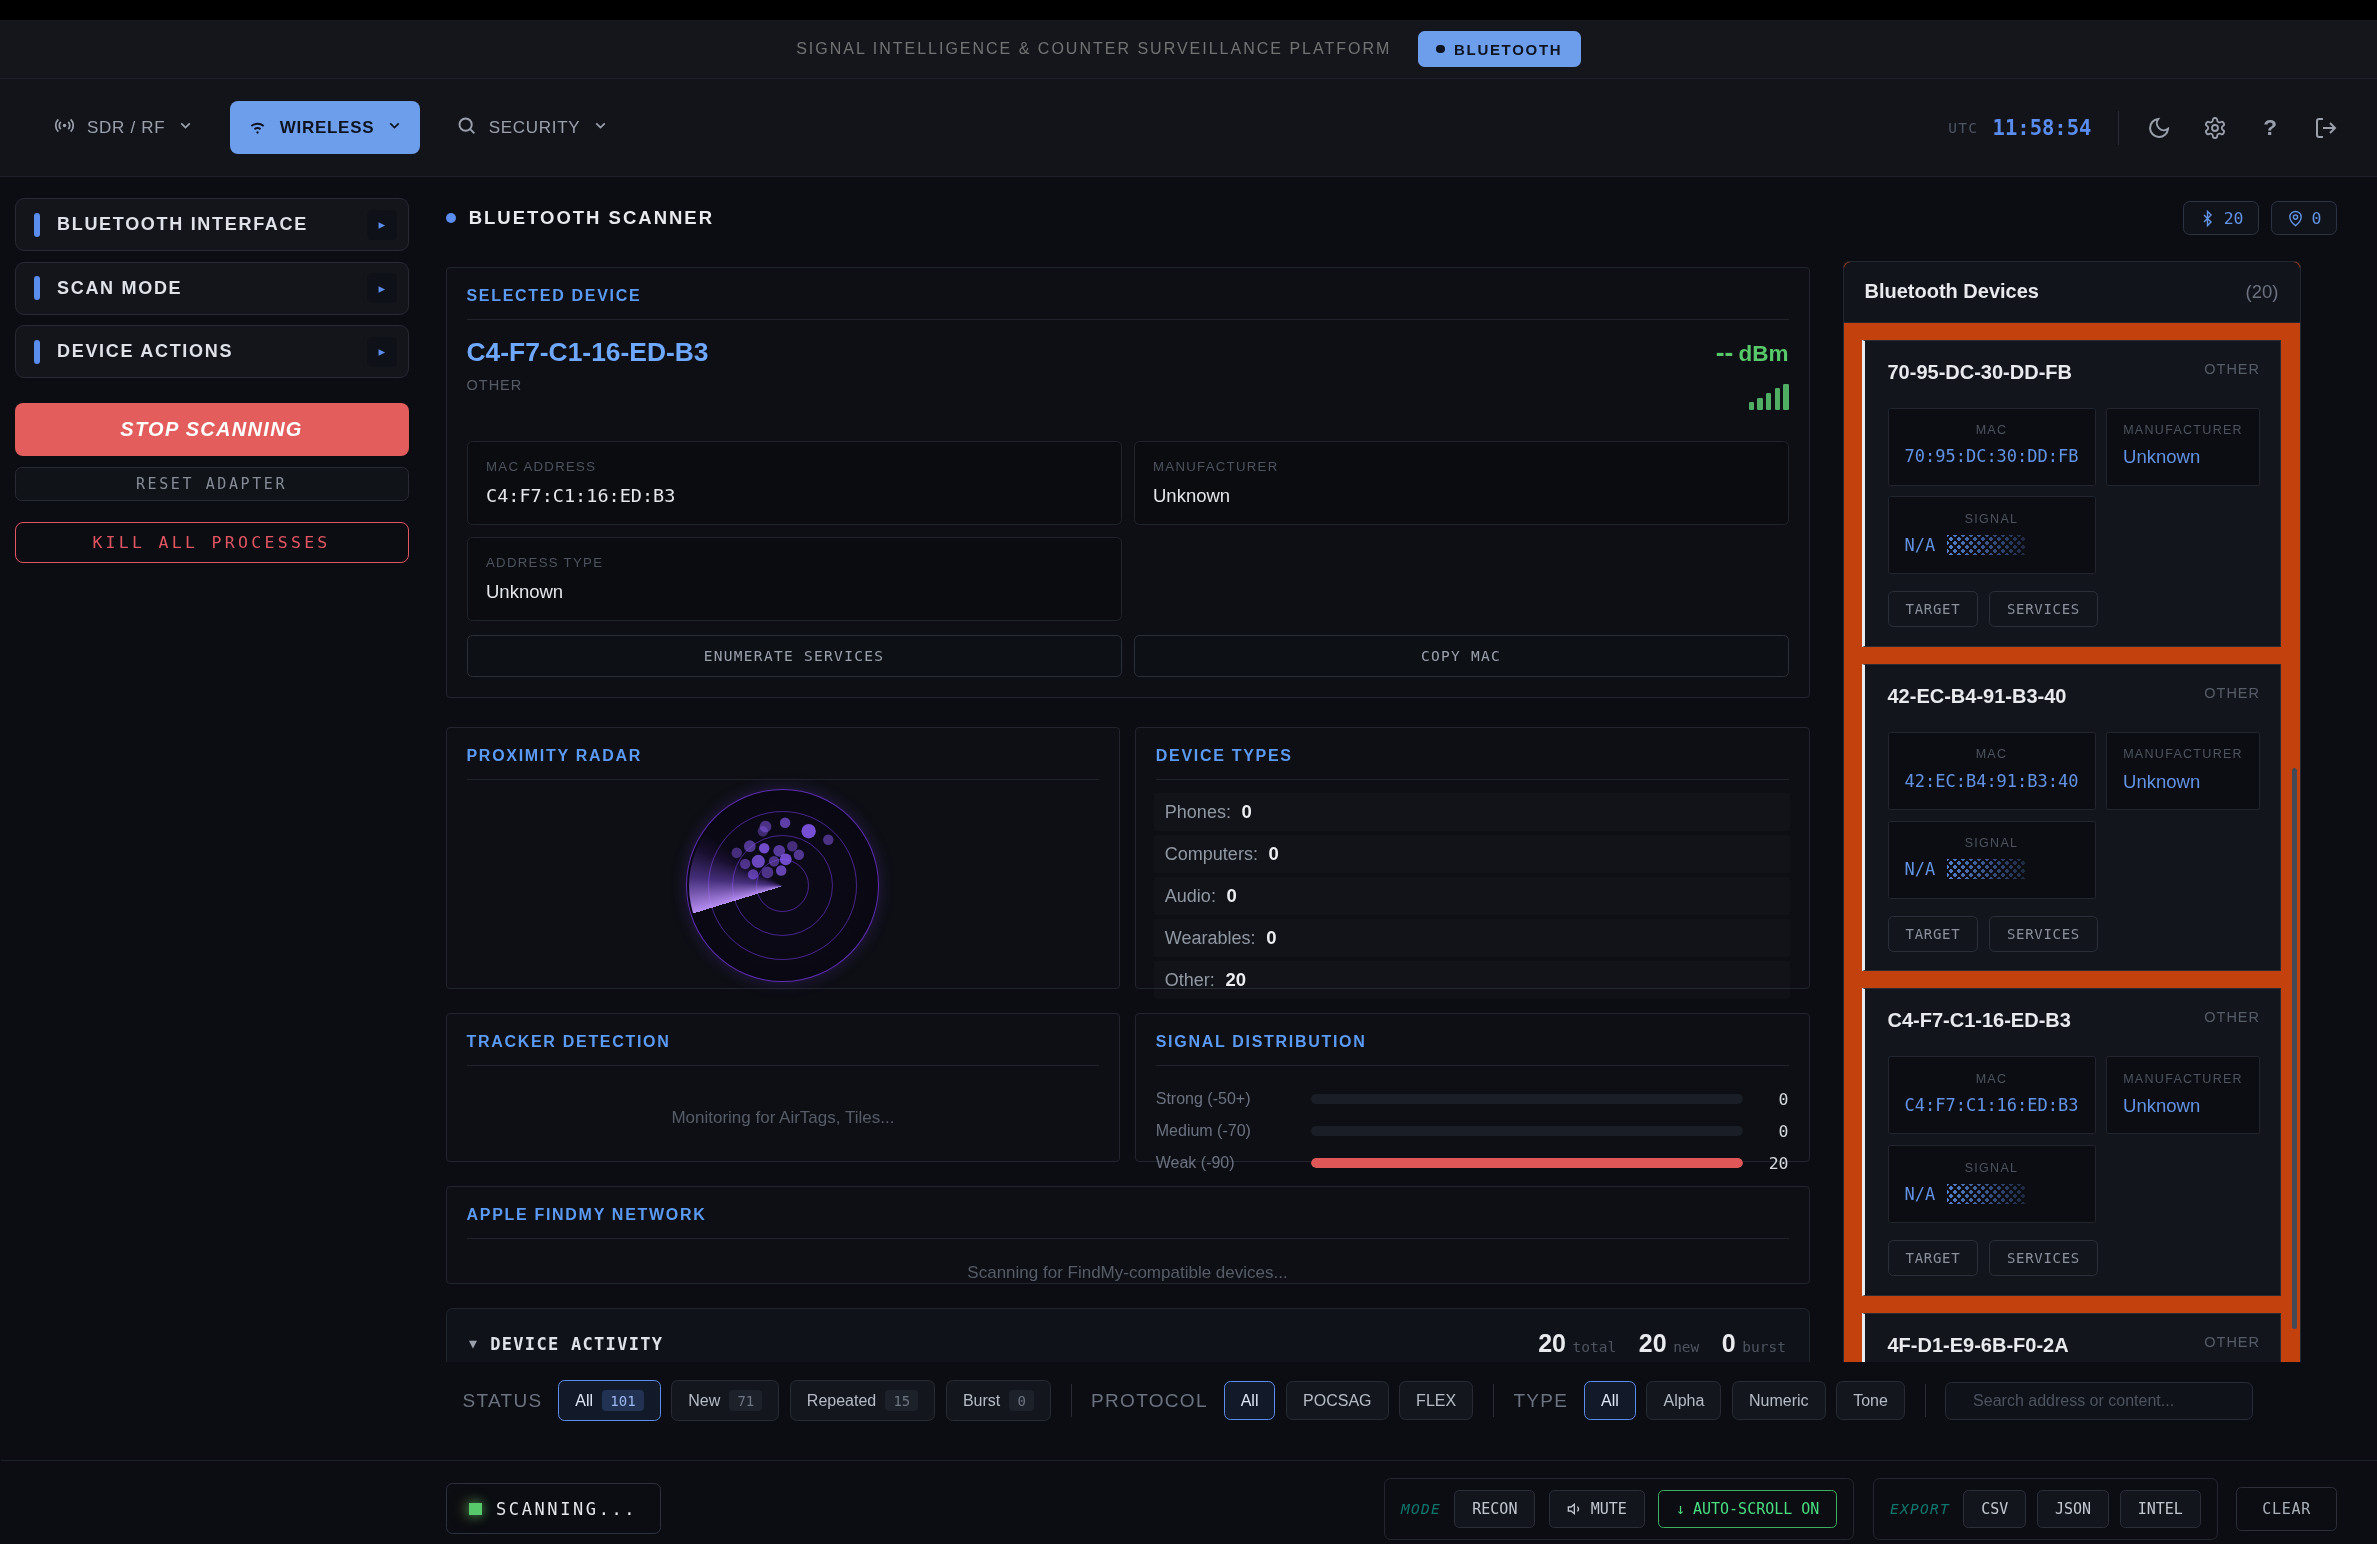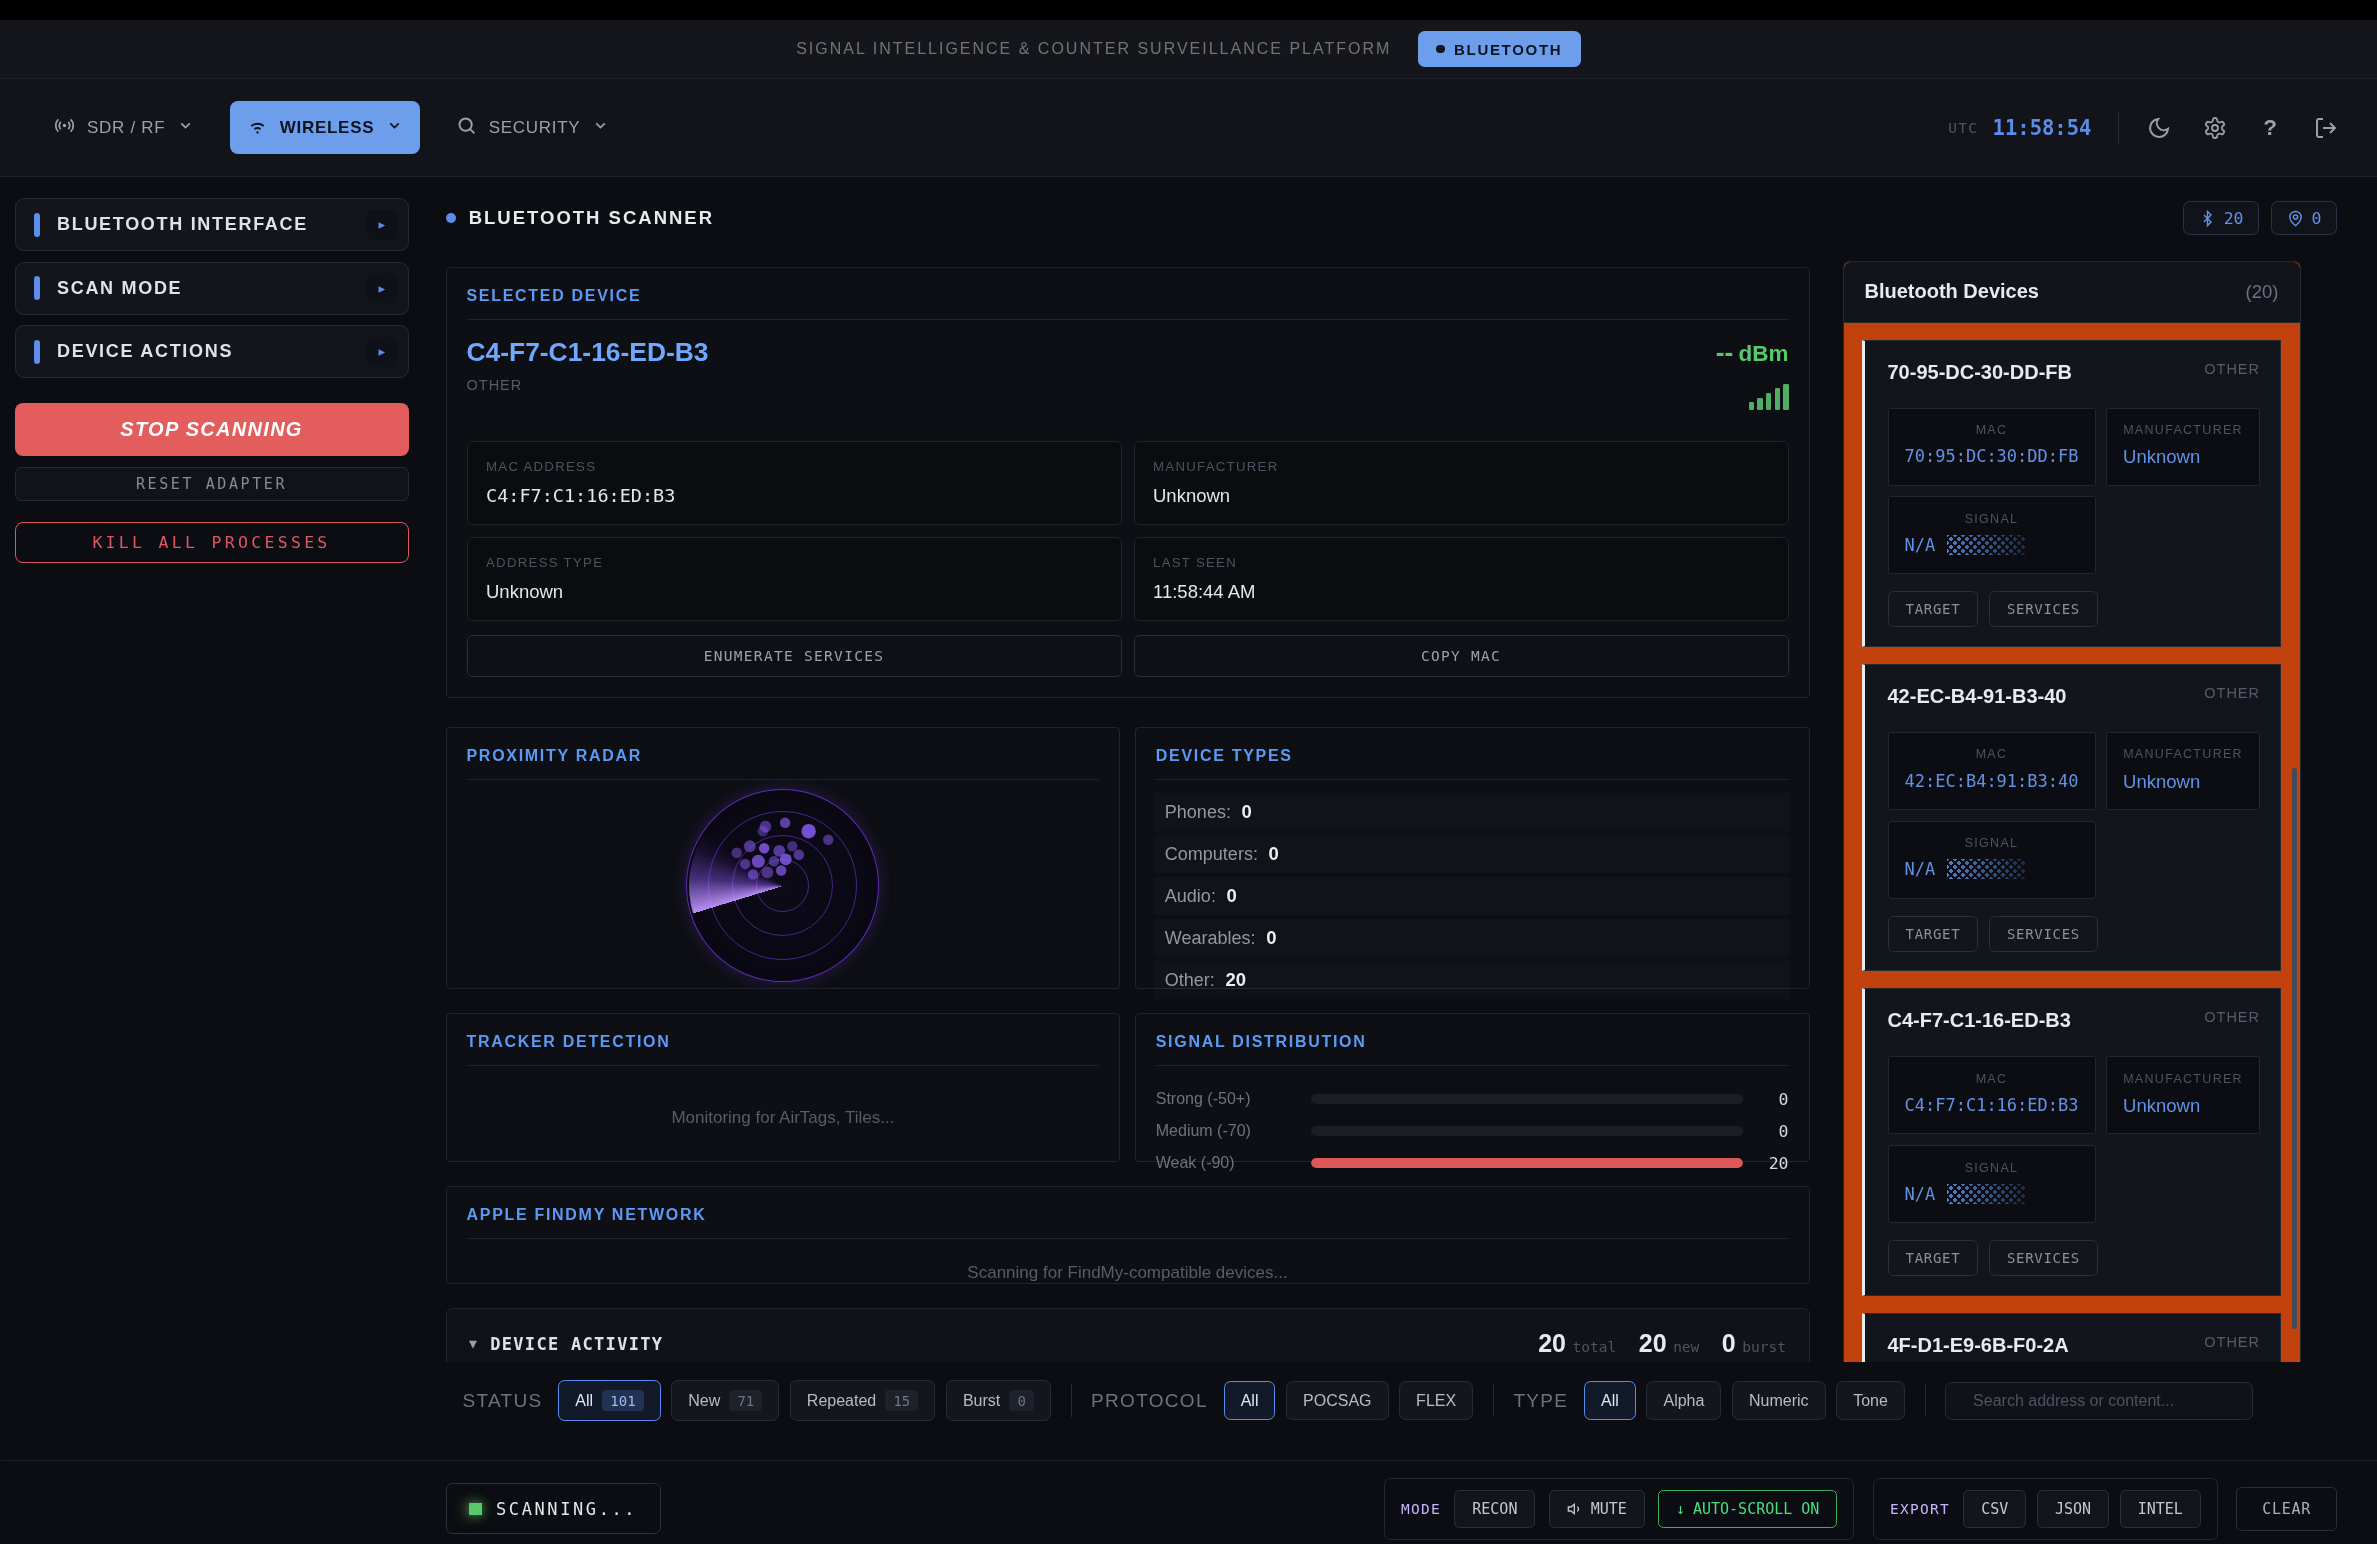--- a/index.html
+++ b/index.html
@@ -152,21 +152,21 @@
   .search-input::placeholder { color:#4d545f; }
 
   
   .footer-divider { border-top:0.7px solid #1d2129; margin:29px 0 0 -445px; width:2377px; }
   .app-footer { display:flex; align-items:center; margin-top:17px; }
   .scan-box { display:flex; align-items:center; gap:14.5px; border:0.7px solid #2a3240; border-radius:6.6px; padding:14.5px 22.5px; }
   .scan-dot { width:12.5px; height:12.5px; background:#57c96a; box-shadow:0 0 12px rgba(87,201,106,0.8), -5.3px 0 17px rgba(220,150,60,0.25); }
   .scan-text { font-family:"DejaVu Sans Mono", monospace; font-size:17px; letter-spacing:2.6px; color:#e5e7eb; }
   .foot-right { margin-left:auto; display:flex; align-items:center; gap:18.5px; }
   .foot-group { display:flex; align-items:center; gap:13.2px; border:0.7px solid #23272f; border-radius:6.6px; padding:10.6px 16px; }
-  .fg-label { font-family:"DejaVu Sans Mono", monospace; font-size:14.5px; letter-spacing:1.3px; color:#c4b5fd; }
+  .fg-label { font-family:"DejaVu Sans Mono", monospace; font-size:14.5px; letter-spacing:1.3px; color:#0f766e;font-style:italic; }
   .fbtn { display:flex; align-items:center; gap:8px; background:#12151c; border:0.7px solid #2a2f3a; border-radius:5.3px; padding:9.2px 17px; color:#c3c8d0; font-family:"DejaVu Sans Mono", monospace; font-size:15px; cursor:pointer; white-space:nowrap; }
   .fbtn svg { stroke:#c3c8d0; }
   .fbtn.green { border:1.3px solid #3fae5e; color:#4ade80; background:transparent; }
   .btn-clear { background:transparent; border:0.7px solid #2a2f3a; border-radius:5.3px; padding:12px 25px; color:#aab0ba; font-family:"DejaVu Sans Mono", monospace; font-size:15px; letter-spacing:0.7px; cursor:pointer; }
 </style>
 </head>
 <body>
 
 <div class="app">
   <div class="top-strip"></div>
@@ -320,24 +320,20 @@
                   <div class="cell-val mono">C4:F7:C1:16:ED:B3</div>
                 </div>
                 <div class="sel-cell">
                   <div class="cell-label">MANUFACTURER</div>
                   <div class="cell-val">Unknown</div>
                 </div>
                 <div class="sel-cell">
                   <div class="cell-label">ADDRESS TYPE</div>
                   <div class="cell-val">Unknown</div>
                 </div>
-                <div class="sel-cell">
-                  <div class="cell-label">LAST SEEN</div>
-                  <div class="cell-val">11:58:44 AM</div>
-                </div>
               </div>
               <div class="sel-actions">
                 <button>ENUMERATE SERVICES</button>
                 <button>COPY MAC</button>
               </div>
             </div>
           </section>
 
           <div class="row2">
             <section class="panel radar-panel">

